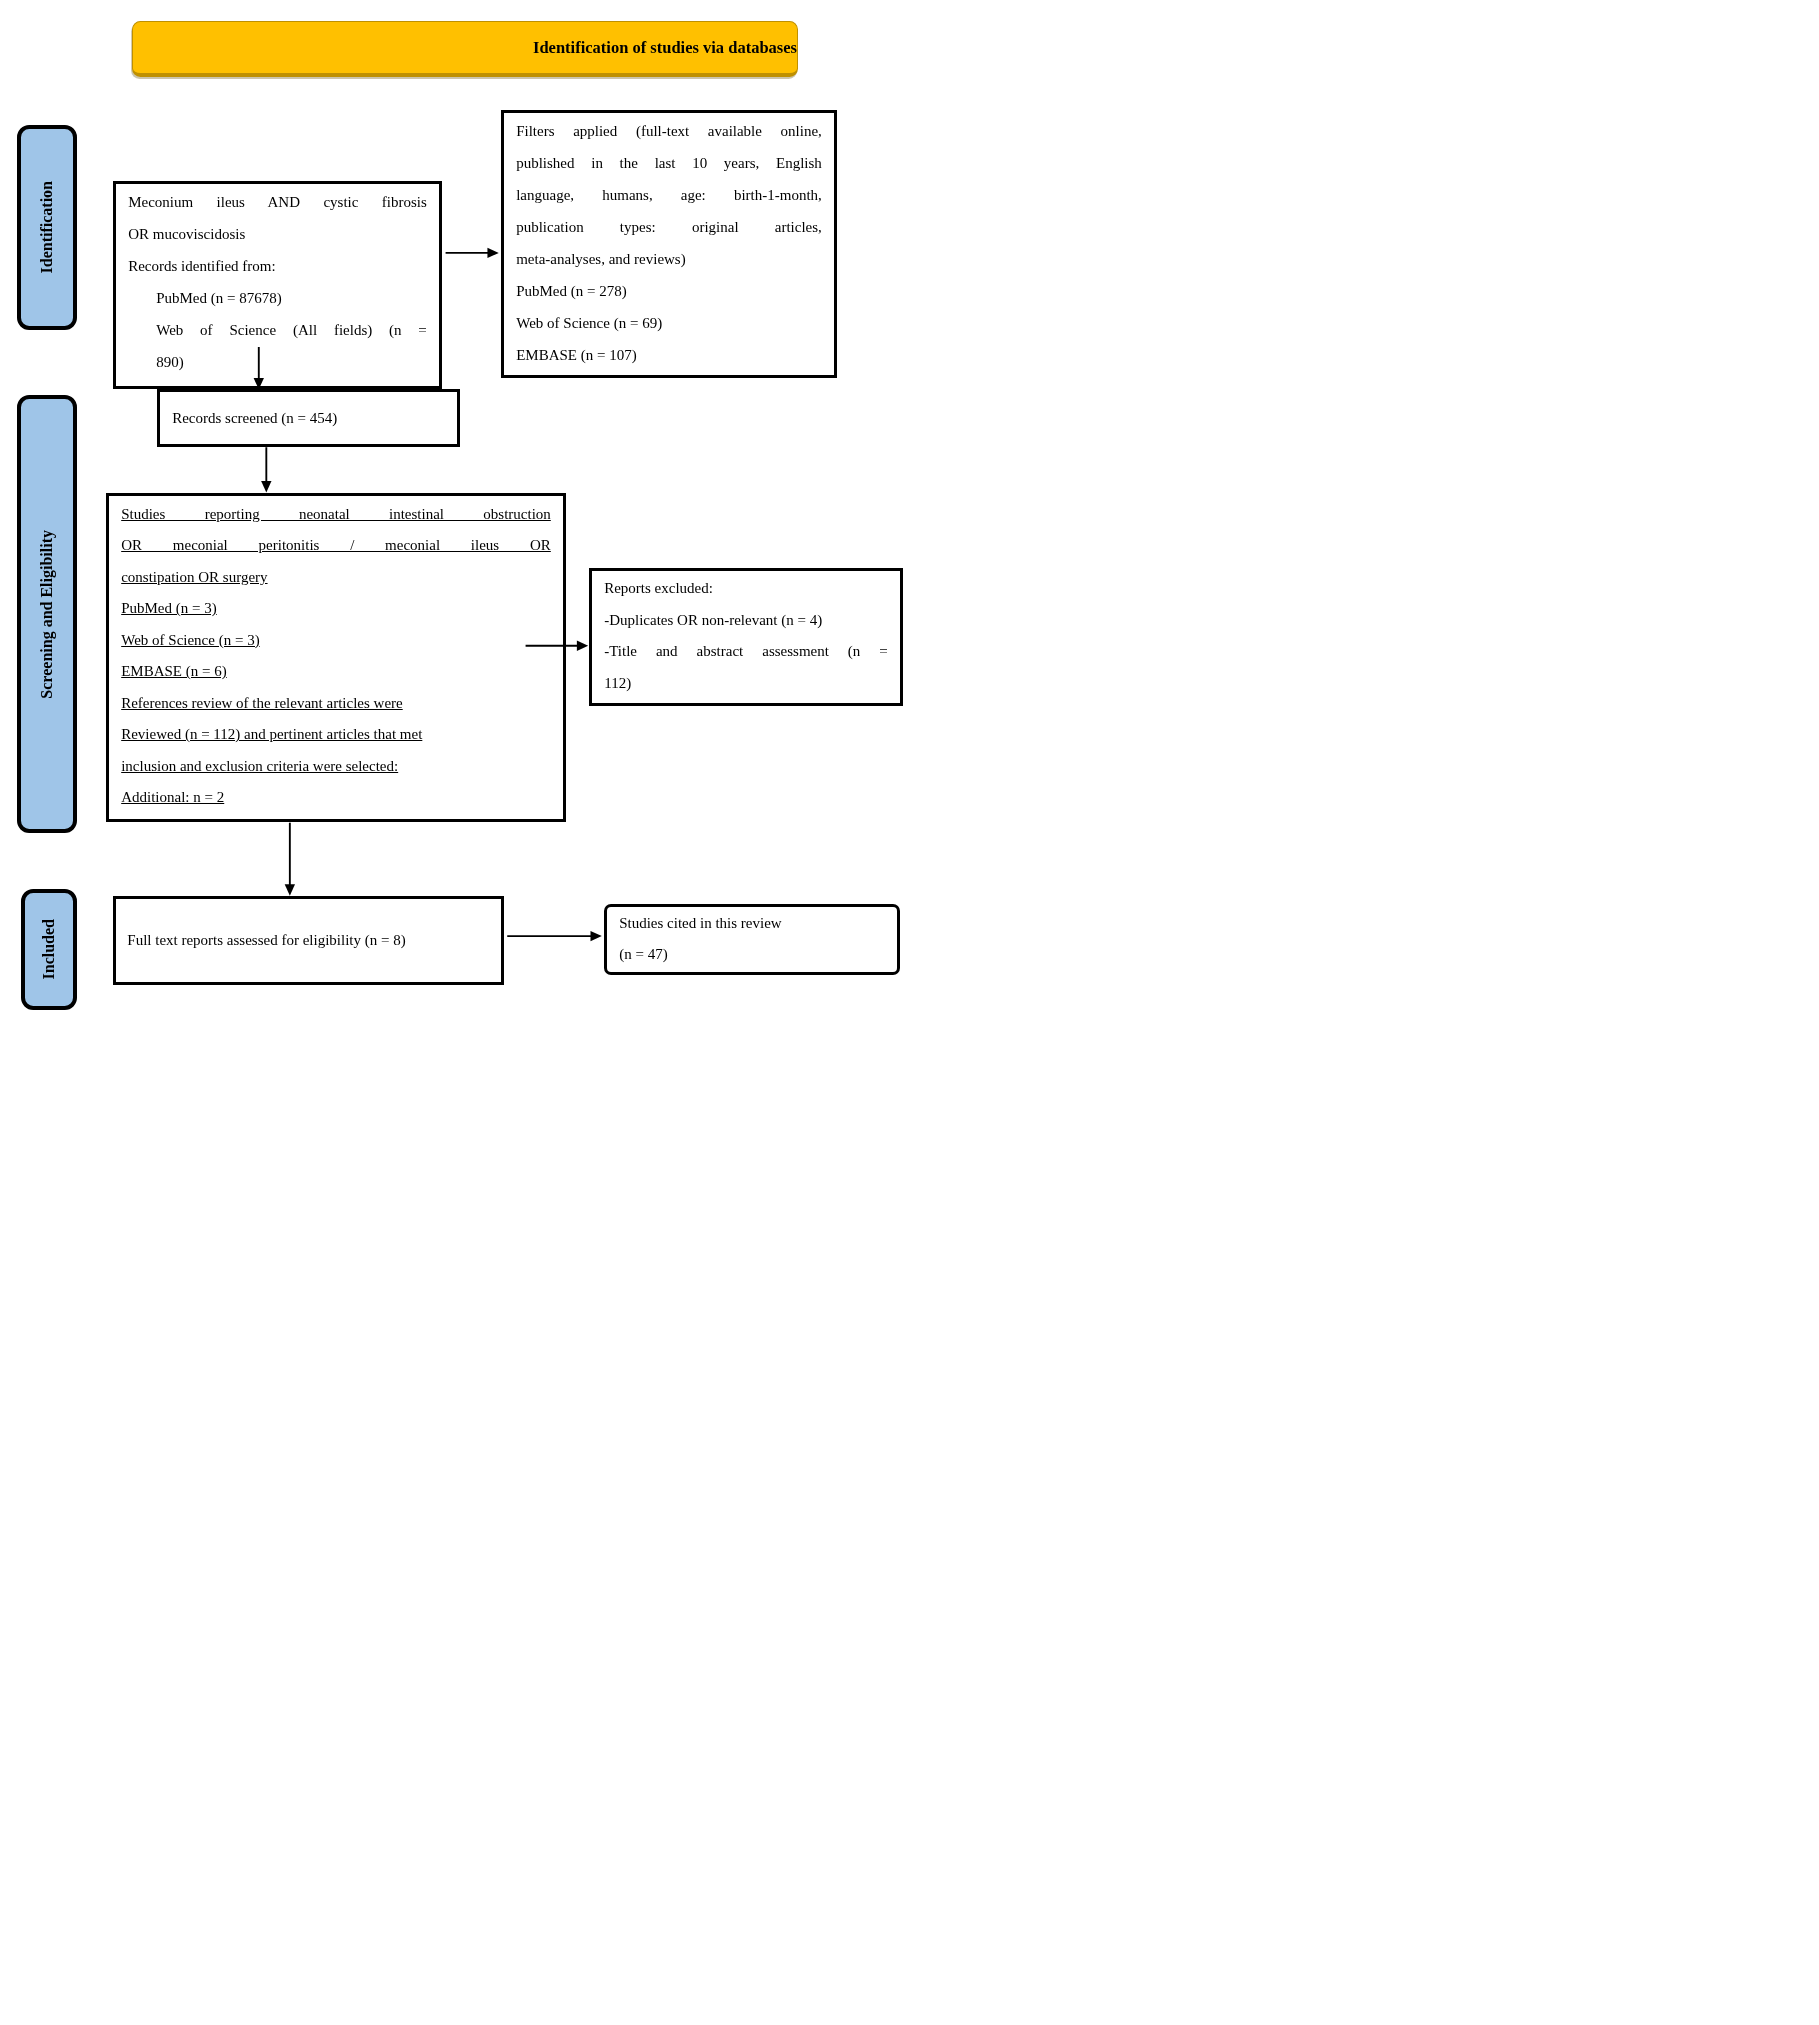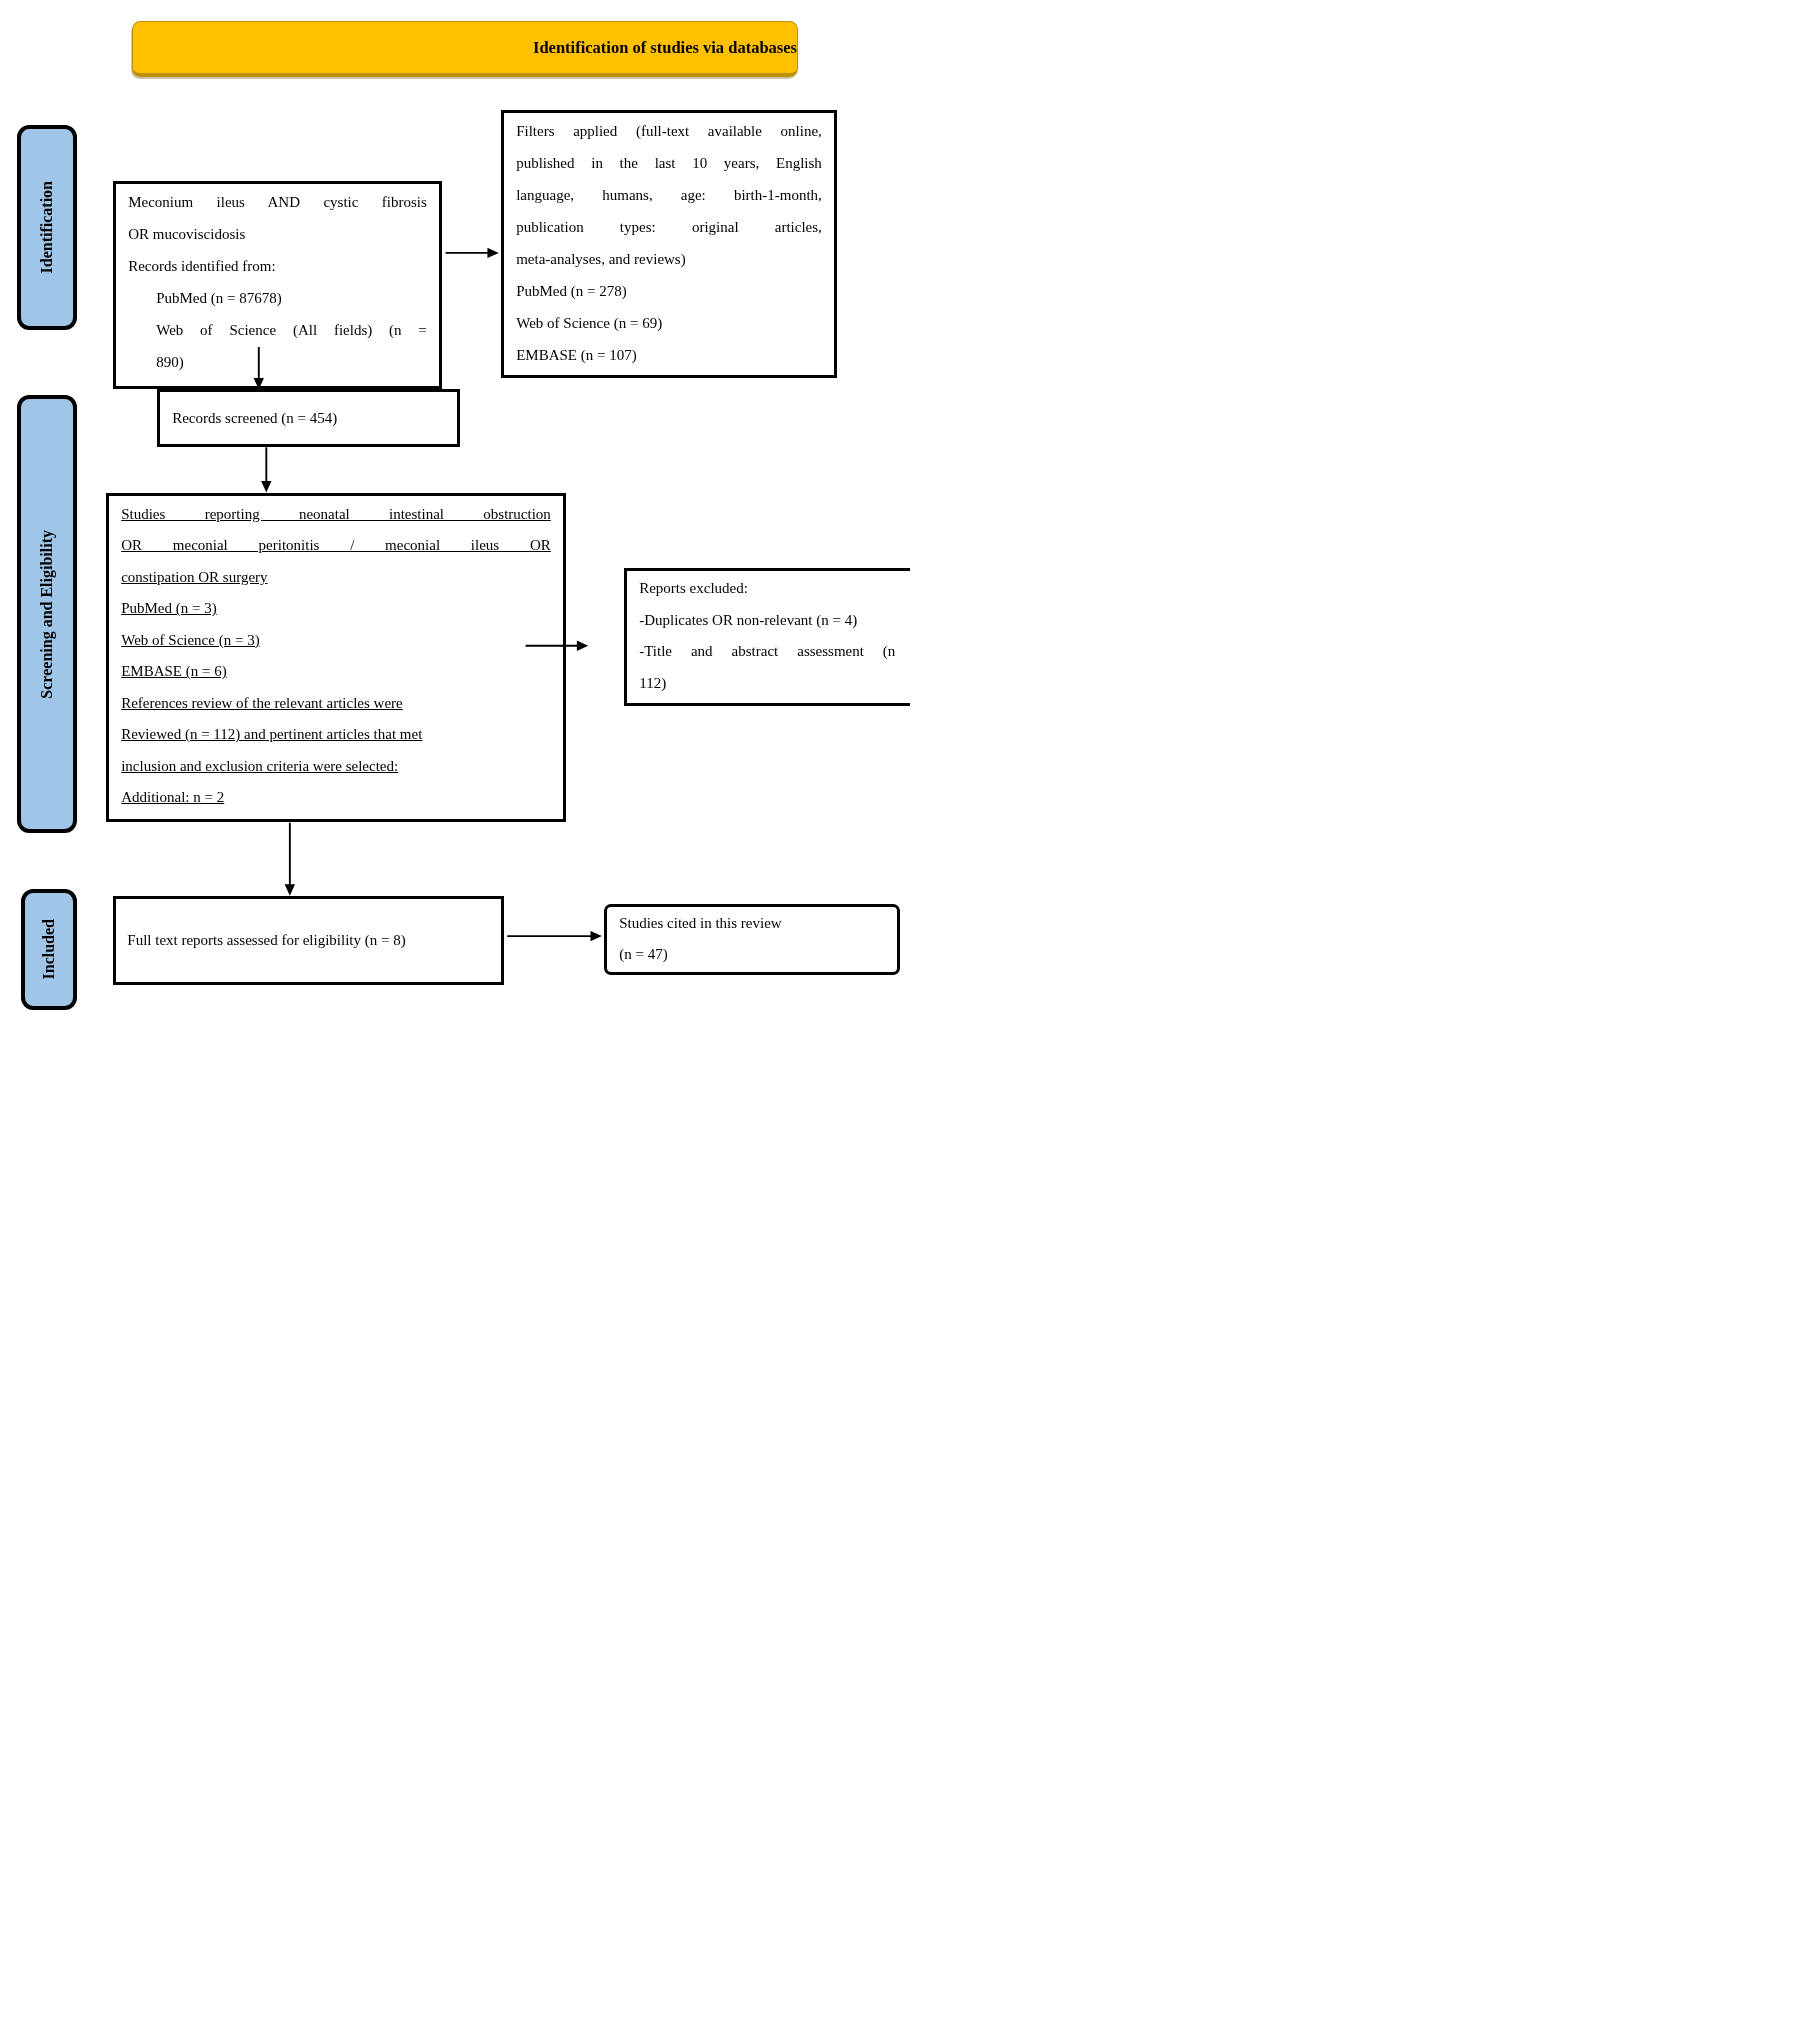--- a/index.html
+++ b/index.html
@@ -59,21 +59,21 @@
 
   .box-filters { left:501px; top:110px; width:336px; height:268px; padding:2.4px 12.2px; }
   .box-filters .ln { line-height:32px; height:32px; }
 
   .box-records-screened { left:117px; top:389px; width:303px; height:58px;
     display:flex; align-items:center; padding:0 12.2px;margin-left:40px; }
 
   .box-studies { left:106px; top:493px; width:460px; height:329px; padding:2.8px 12.2px;text-decoration:underline; }
   .box-studies .ln { line-height:31.5px; height:31.5px; }
 
-  .box-reports-excluded { left:589px; top:568px; width:314px; height:138px; padding:2.4px 12.2px;margin-left:35px; }
+  .box-reports-excluded { left:589px; top:568px; width:314px; height:138px; padding:2.4px 12.2px; }
   .box-reports-excluded .ln { line-height:31.5px; height:31.5px; }
 
   .box-full-text { left:113px; top:896px; width:391px; height:89px;
     display:flex; align-items:center; padding:0 11.3px; }
 
   .box-studies-cited { left:604px; top:904px; width:296px; height:71px; padding:1.4px 12.2px;border-radius:7px; }
   .box-studies-cited .ln { line-height:31px; height:31px; }
 
   
   .arrows { position:absolute; left:0; top:0; width:910px; height:1013px; pointer-events:none; }

